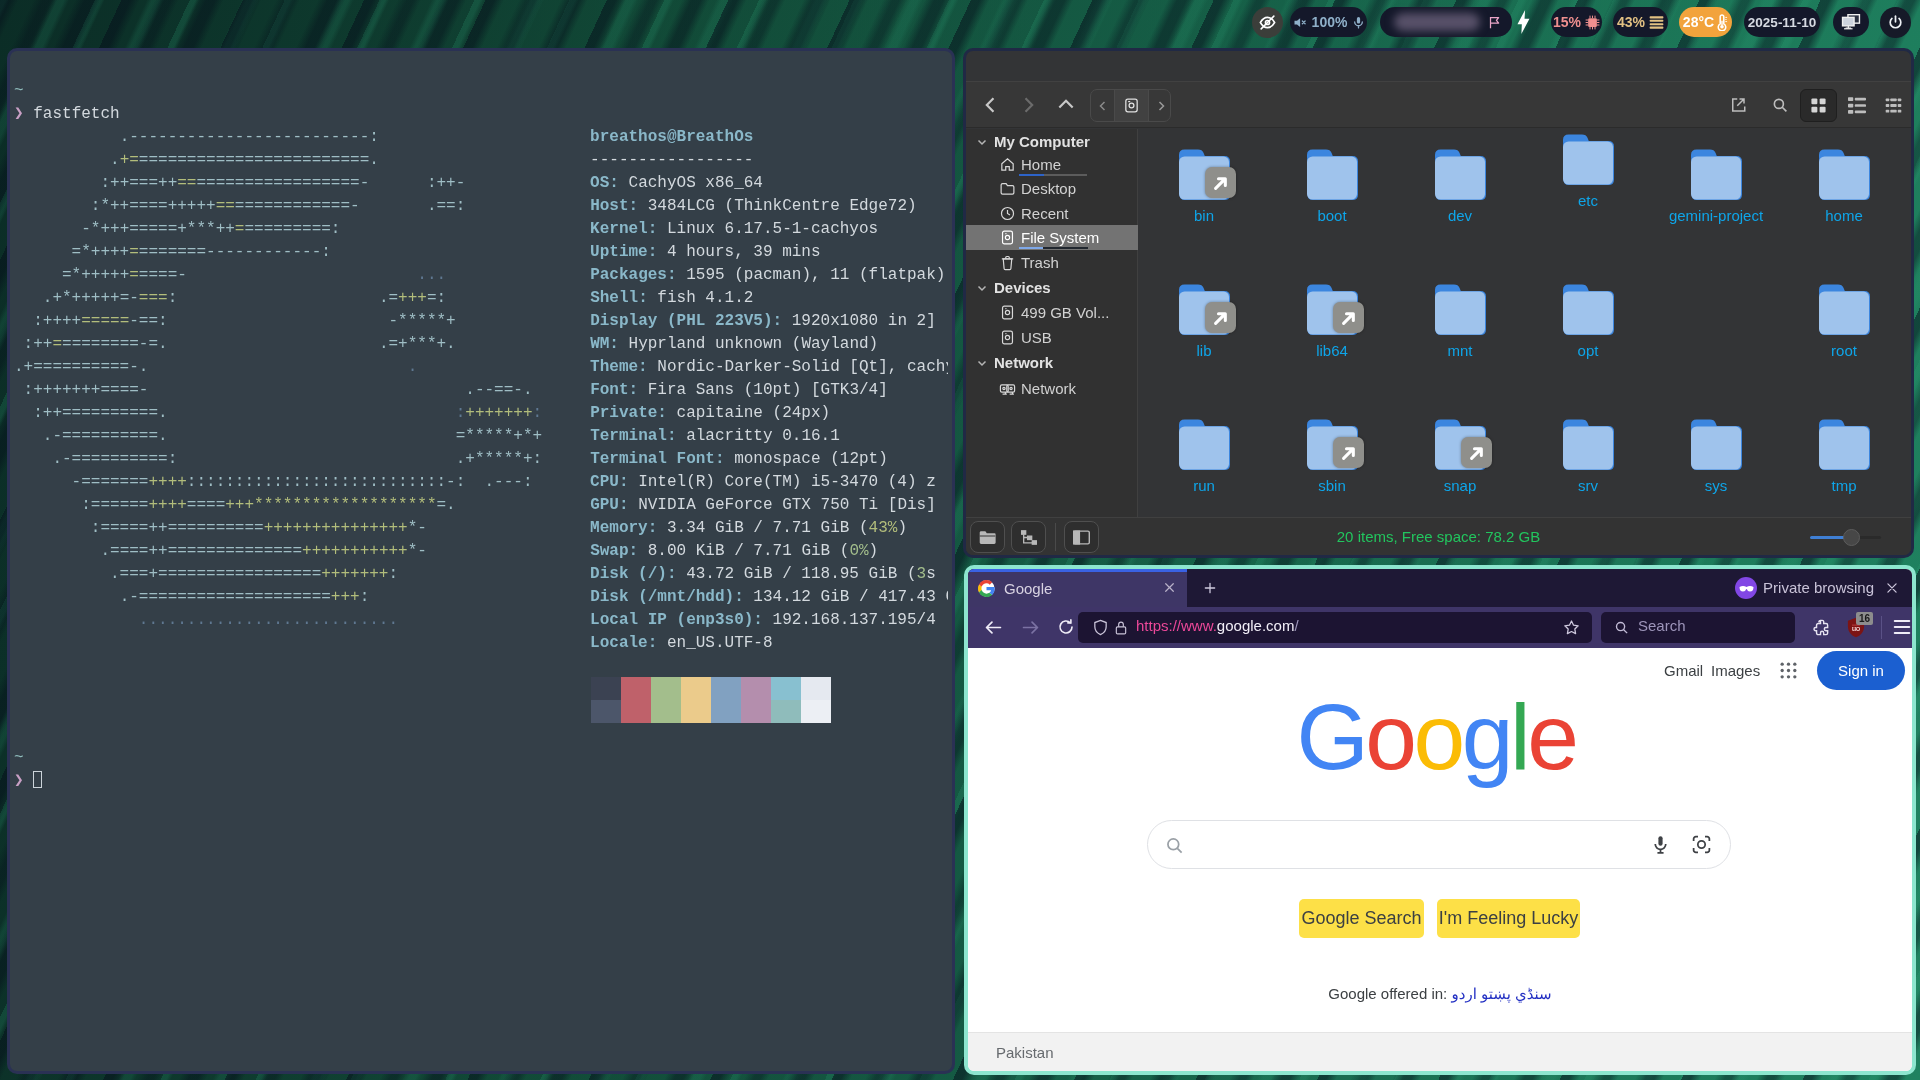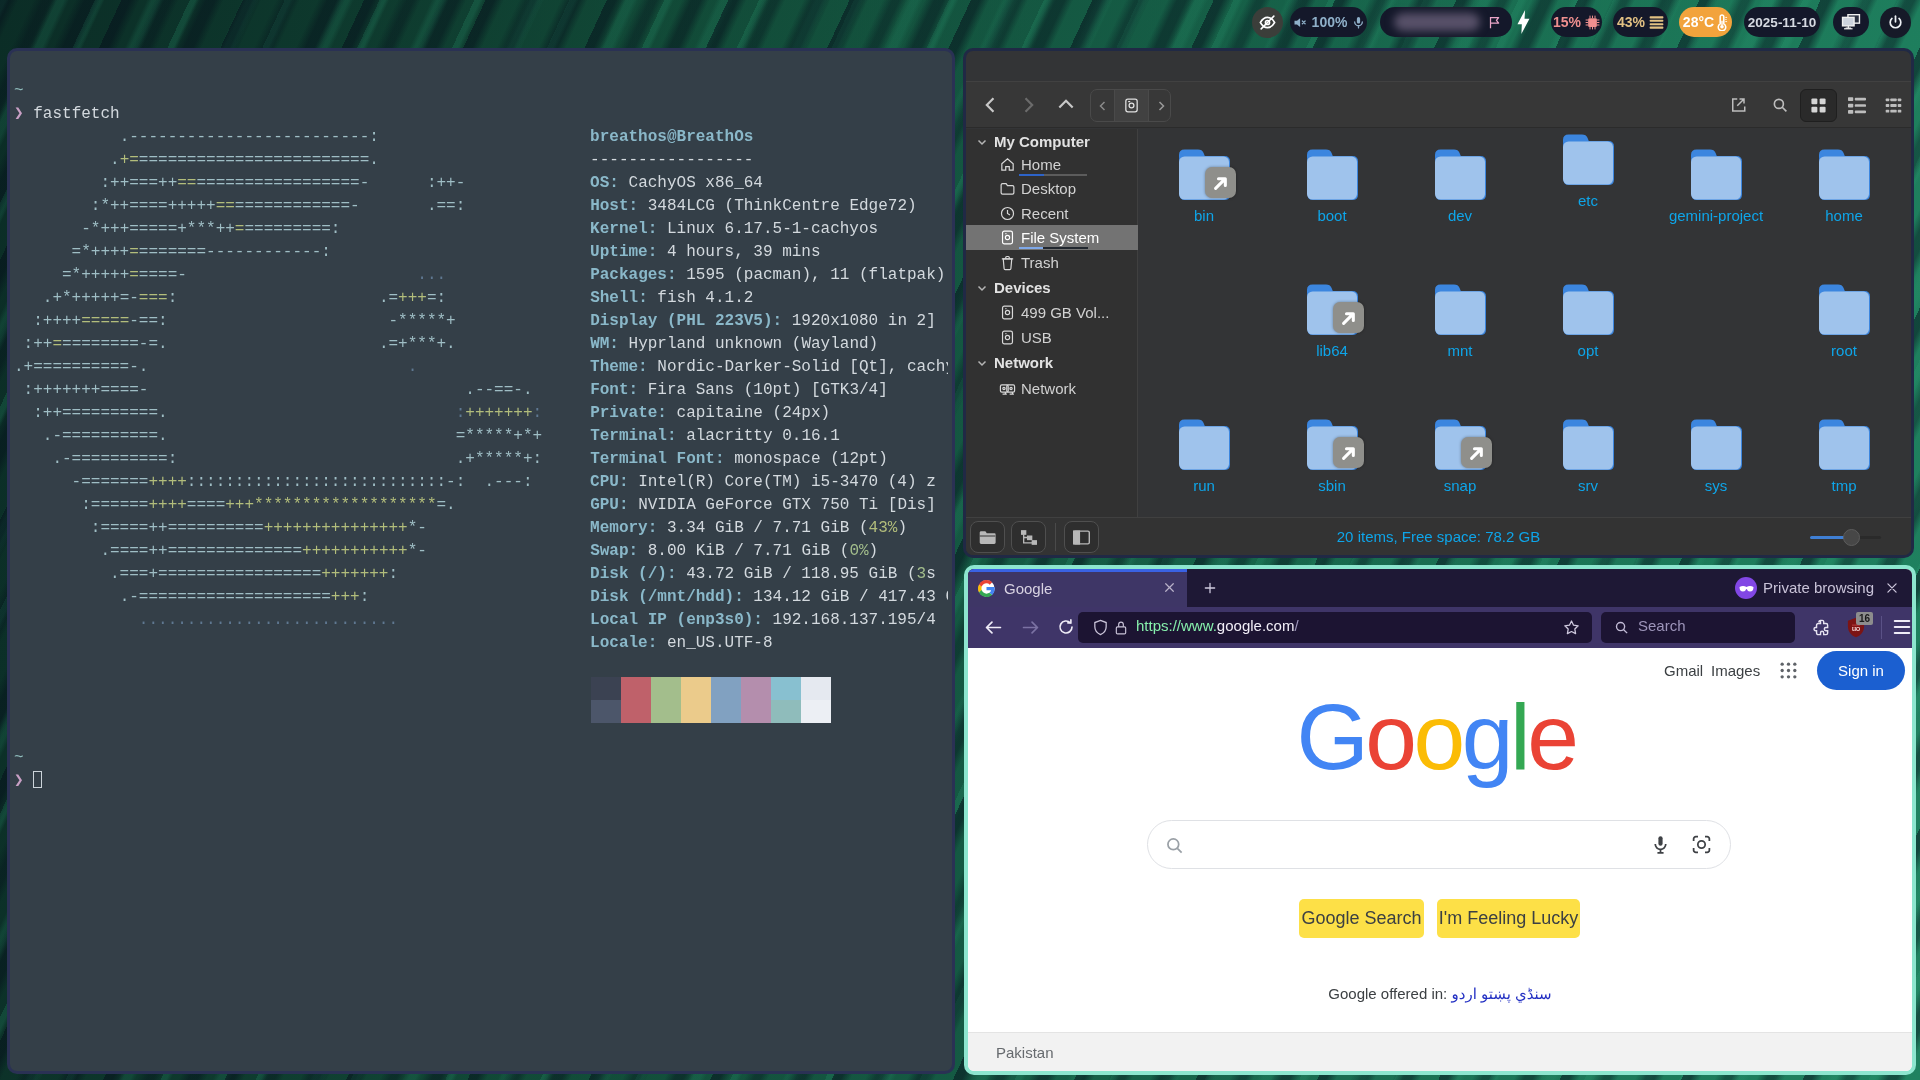--- a/index.html
+++ b/index.html
@@ -40,21 +40,21 @@
 .sitem .sic{position:absolute;left:33px;width:17px;height:17px;fill:none;stroke:#d8d8d8;stroke-width:1.7px}
 .sitem.sel{background:#737373;color:#fff}
 .uline{position:absolute;bottom:1px;height:2px}
 #fmmain{position:absolute;left:172px;top:78px;width:776px;height:388px;background:#333436}
 .fitem{position:absolute;width:128px;height:130px;text-align:center}
 .fitem svg{margin-left:0}
 .emb{position:absolute;left:65px;top:23px;width:31px;height:31px;background:#8f8f8b;border-radius:7px;display:flex;align-items:center;justify-content:center;box-shadow:0 0 3px rgba(0,0,0,.35)}
 .flabel{position:absolute;left:0;top:63px;width:128px;font-size:15px;color:#0ea5e9}
 #fmstatus{position:absolute;left:0;top:466px;width:100%;height:38px;background:#333;border-top:1px solid #404040}
 .sbtn{position:absolute;top:3px;width:35px;height:32px;background:#2e2e2e;border:1px solid #4f4f4f;border-radius:8px;display:flex;align-items:center;justify-content:center}
-#fmcount{position:absolute;left:0;right:0;top:10px;text-align:center;color:#0ea5e9}
+#fmcount{position:absolute;left:0;right:0;top:10px;text-align:center;color:#22c55e}
 #fmslider{position:absolute;right:30px;top:18px;width:71px;height:3px;background:#2a2a2a;border-radius:2px}
 #fmslfill{position:absolute;left:0;top:0;width:41px;height:3px;background:#3f7fd4;border-radius:2px}
 #fmknob{position:absolute;left:33px;top:-7px;width:17px;height:17px;background:#474747;border:1px solid #5c5c5c;border-radius:9px}
 
 
 
 #ff{position:absolute;left:964px;top:565px;width:952px;height:510px;border:4px solid #8de6cf;border-radius:10px;background:#fff;overflow:hidden}
 #fftabbar{position:absolute;left:0;top:0;width:100%;height:38px;background:#1e1835}
 #ffblue{position:absolute;left:0;top:0;width:100%;height:3px;background:#3a62e4}
 #fftab{position:absolute;left:0;top:0;width:219px;height:38px;background:#3e3666;display:flex;align-items:center;padding-left:10px;font-size:15px}
@@ -257,20 +257,28 @@
 <rect x="1" y="12.5" width="50" height="43" rx="5.5" fill="#9fc3ec"></rect>
 </svg><div class="flabel">etc</div></div>
 <div class="fitem" style="left:514px;top:15px"><svg width="52" height="56" viewBox="0 0 52 56">
 <path d="M1 11 q0-5.5 5.5-5.5 h13.5 q4.2 0 5.6 3.4 l1.2 3 h19.7 q5.5 0 5.5 5.5 v33 q0 5.5-5.5 5.5 h-39.5 q-5.5 0-5.5-5.5z" fill="#3c86df"></path>
 <rect x="1" y="12.5" width="50" height="43" rx="5.5" fill="#9fc3ec"></rect>
 </svg><div class="flabel">gemini-project</div></div>
 <div class="fitem" style="left:642px;top:15px"><svg width="52" height="56" viewBox="0 0 52 56">
 <path d="M1 11 q0-5.5 5.5-5.5 h13.5 q4.2 0 5.6 3.4 l1.2 3 h19.7 q5.5 0 5.5 5.5 v33 q0 5.5-5.5 5.5 h-39.5 q-5.5 0-5.5-5.5z" fill="#3c86df"></path>
 <rect x="1" y="12.5" width="50" height="43" rx="5.5" fill="#9fc3ec"></rect>
 </svg><div class="flabel">home</div></div>
+<div class="fitem" style="left:2px;top:150px"><svg width="52" height="56" viewBox="0 0 52 56">
+<path d="M1 11 q0-5.5 5.5-5.5 h13.5 q4.2 0 5.6 3.4 l1.2 3 h19.7 q5.5 0 5.5 5.5 v33 q0 5.5-5.5 5.5 h-39.5 q-5.5 0-5.5-5.5z" fill="#3c86df"></path>
+<rect x="1" y="12.5" width="50" height="43" rx="5.5" fill="#9fc3ec"></rect>
+</svg><div class="emb">
+          <svg width="18" height="18" viewBox="0 0 20 20">
+            <path d="M4 16 14 6M7.2 5.2h7.6v7.6" stroke="#fff" stroke-width="3.4" fill="none" stroke-linecap="round" stroke-linejoin="round"></path>
+          </svg>
+        </div><div class="flabel">lib</div></div>
 <div class="fitem" style="left:130px;top:150px"><svg width="52" height="56" viewBox="0 0 52 56">
 <path d="M1 11 q0-5.5 5.5-5.5 h13.5 q4.2 0 5.6 3.4 l1.2 3 h19.7 q5.5 0 5.5 5.5 v33 q0 5.5-5.5 5.5 h-39.5 q-5.5 0-5.5-5.5z" fill="#3c86df"></path>
 <rect x="1" y="12.5" width="50" height="43" rx="5.5" fill="#9fc3ec"></rect>
 </svg><div class="emb">
           <svg width="18" height="18" viewBox="0 0 20 20">
             <path d="M4 16 14 6M7.2 5.2h7.6v7.6" stroke="#fff" stroke-width="3.4" fill="none" stroke-linecap="round" stroke-linejoin="round"></path>
           </svg>
         </div><div class="flabel">lib64</div></div>
 <div class="fitem" style="left:258px;top:150px"><svg width="52" height="56" viewBox="0 0 52 56">
 <path d="M1 11 q0-5.5 5.5-5.5 h13.5 q4.2 0 5.6 3.4 l1.2 3 h19.7 q5.5 0 5.5 5.5 v33 q0 5.5-5.5 5.5 h-39.5 q-5.5 0-5.5-5.5z" fill="#3c86df"></path>
@@ -388,21 +396,21 @@
         <path d="M18.5 2.5v4h-4" fill="none"></path>
       </svg>
   <div id="ffurl">
    <svg style="position:absolute;left:14px;top:7px" width="17" height="17" viewBox="0 0 24 24" fill="none" stroke="#c9c3d8" stroke-width="1.8">
           <path d="M12 2l8 3v6c0 5-3.5 9-8 11-4.5-2-8-6-8-11V5z"></path>
         </svg>
   <svg style="position:absolute;left:36px;top:8px" width="14" height="16" viewBox="0 0 24 26" fill="none" stroke="#c9c3d8" stroke-width="2">
           <rect x="4" y="11" width="16" height="12" rx="2"></rect>
           <path d="M8 11V7a4 4 0 0 1 8 0v4"></path>
         </svg>
-   <span style="position:absolute;left:58px;top:5px"><span style="color:#86efac">https://www.</span><span style="color:#f2eff8">google.com</span><span style="color:#9d95ba">/</span></span>
+   <span style="position:absolute;left:58px;top:5px"><span style="color:#ec4899">https://www.</span><span style="color:#f2eff8">google.com</span><span style="color:#9d95ba">/</span></span>
    <svg style="position:absolute;right:12px;top:7px" width="17" height="17" viewBox="0 0 24 24" fill="none" stroke="#cfc9de" stroke-width="1.8" stroke-linejoin="round">
           <path d="M12 2.8l2.9 5.9 6.5.9-4.7 4.6 1.1 6.5-5.8-3-5.8 3 1.1-6.5L2.6 9.6l6.5-.9z"></path>
         </svg>
   </div>
   <div id="ffsearch">
    <svg style="position:absolute;left:13px;top:8px" width="15" height="15" viewBox="0 0 24 24" fill="none" stroke="#c2bbd6" stroke-width="2.2">
           <circle cx="10.5" cy="10.5" r="6.5"></circle>
           <path d="M15.5 15.5 21 21"></path>
         </svg>
    <span style="position:absolute;left:37px;top:5px;color:#9d95ba">Search</span>

